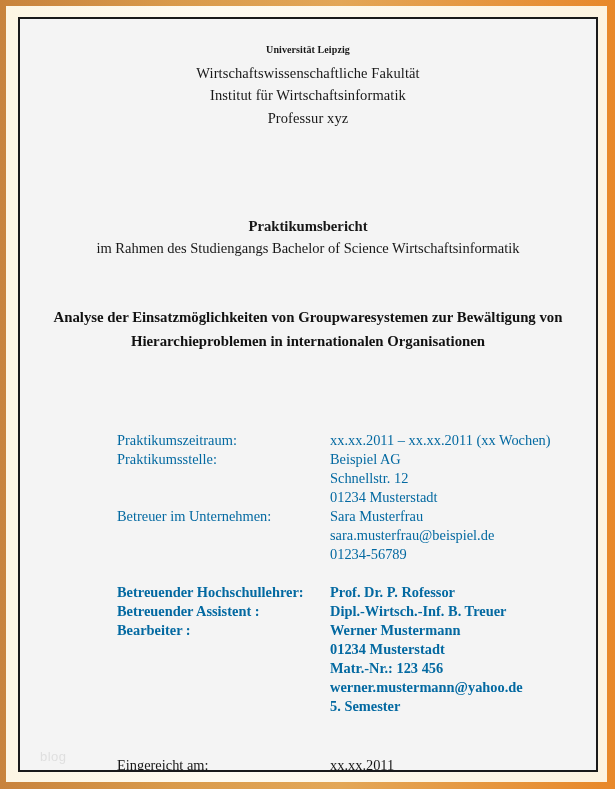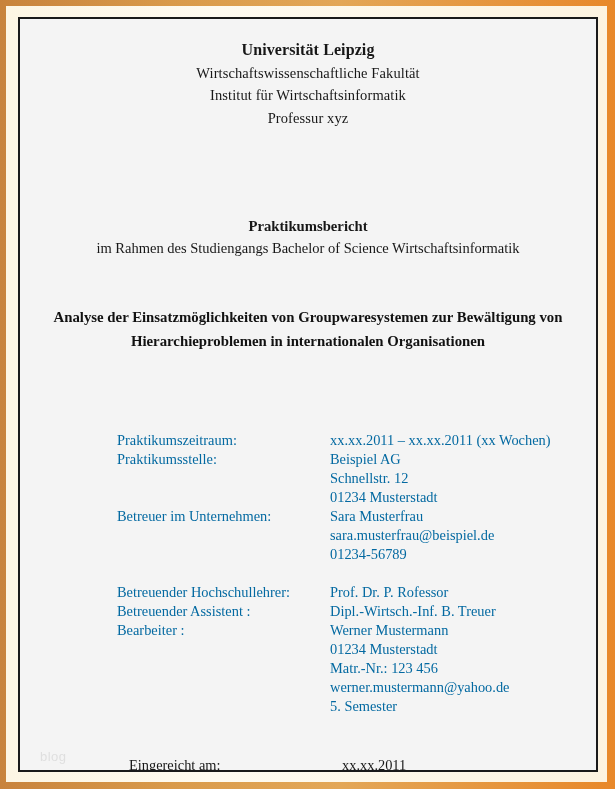--- a/index.html
+++ b/index.html
@@ -67,21 +67,21 @@
     left: 0; right: 0;
     top: 20px;
   }
   .institution .line {
     font-size: 14.5px;
     line-height: 22.5px;
     letter-spacing: 0.1px;
   }
   .institution .line.bold {
     font-weight: bold;
-    font-size: 16px;
+    font-size: 10px;
   }
 
   .report-block {
     position: absolute;
     left: 0; right: 0;
     top: 196px;
   }
   .report-block .report-title {
     font-weight: bold;
     font-size: 14.7px;
@@ -108,20 +108,21 @@
   .details {
     position: absolute;
     left: 0; right: 0;
     top: 412px;
   }
   .detail-group {
     position: relative;
   }
   .detail-group.gap-before {
     margin-top: 19px;
+    font-weight: bold;
   }
   .detail-row {
     position: relative;
     height: 19px;
     line-height: 19px;
     font-size: 14.4px;
     color: #0369a1;
     white-space: nowrap;
   }
   .detail-row .label {
@@ -133,21 +134,21 @@
     position: absolute;
     left: 310px;
     top: 0;
   }
   .detail-row .value.cont {
     left: 310px;
   }
 
   .submitted {
     position: absolute;
-    left: 12px; right: 0;
+    left: 0; right: 0;
     top: 737px;
     height: 19px;
     line-height: 19px;
     font-size: 14.4px;
     color: #171717;
     white-space: nowrap;
   }
   .submitted .label {
     position: absolute;
     left: 97px;

